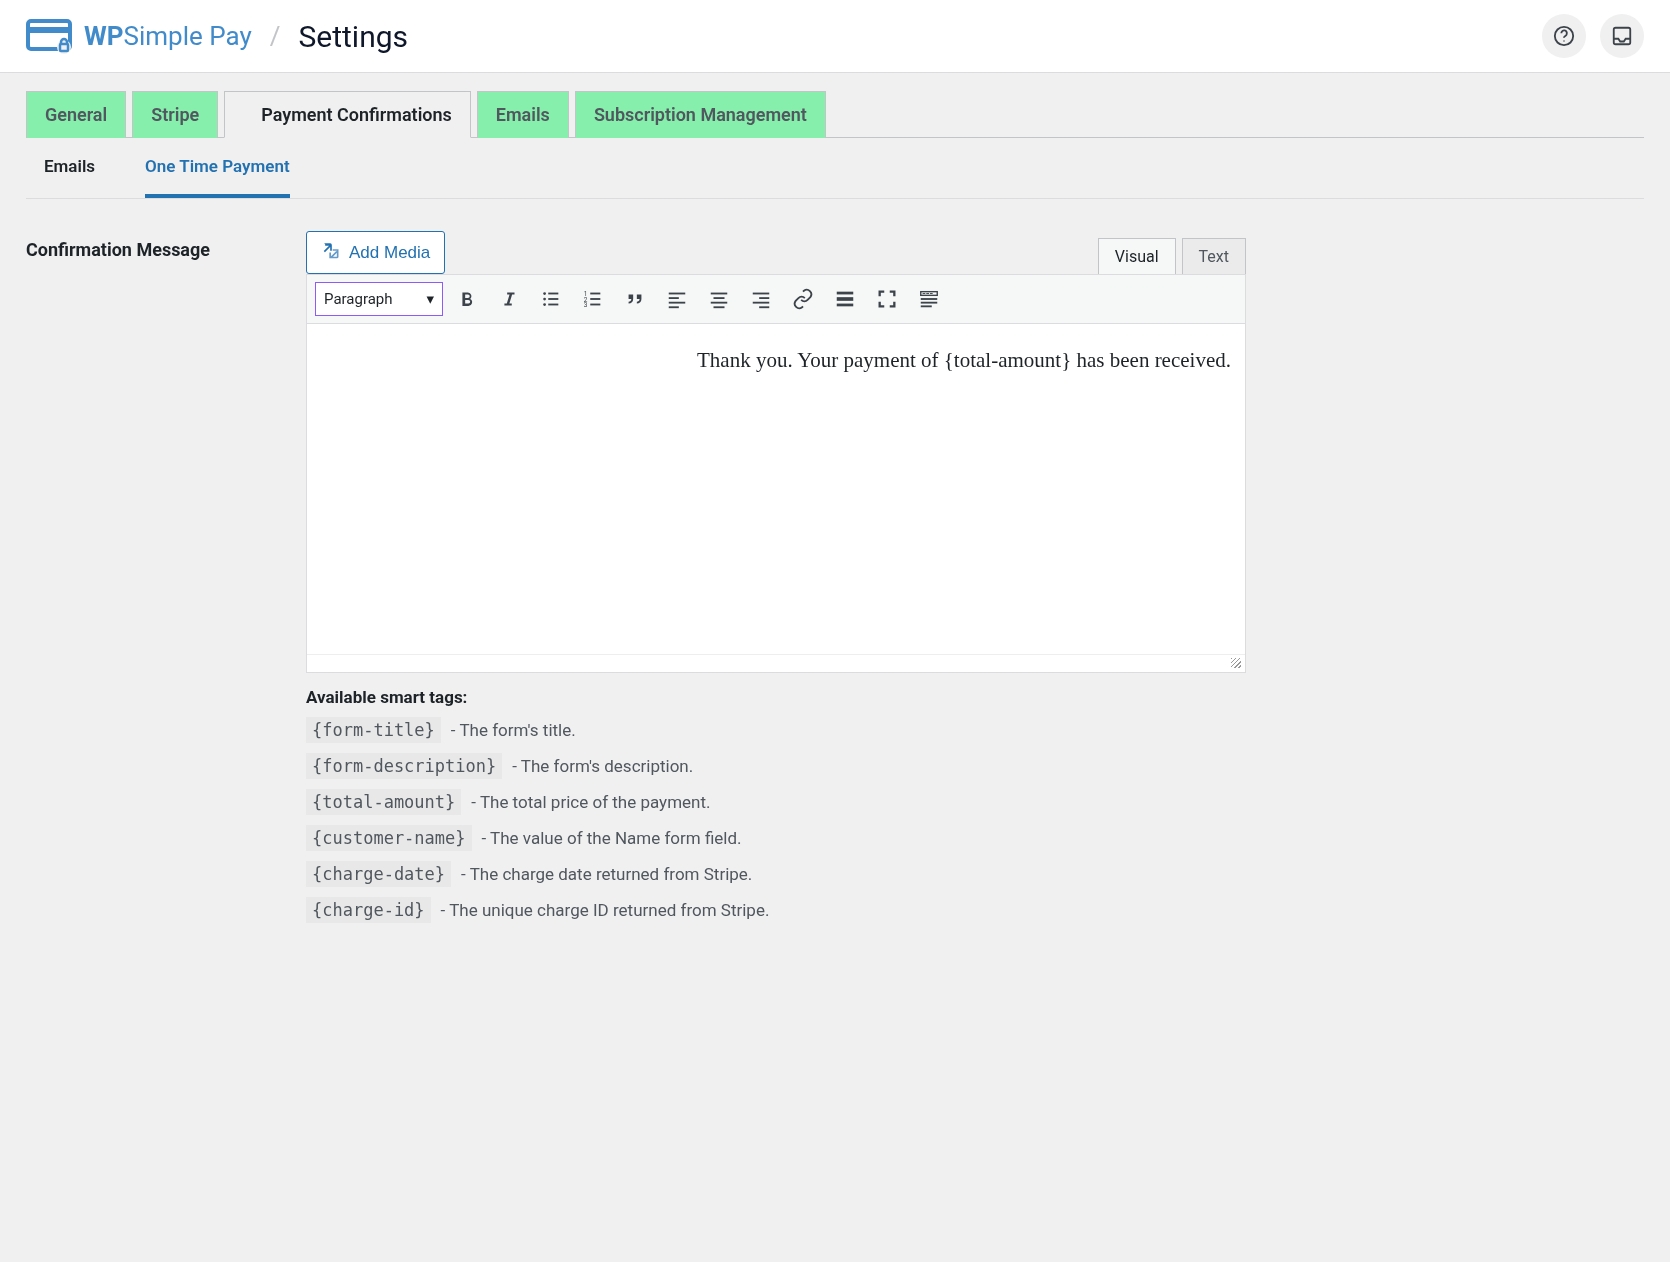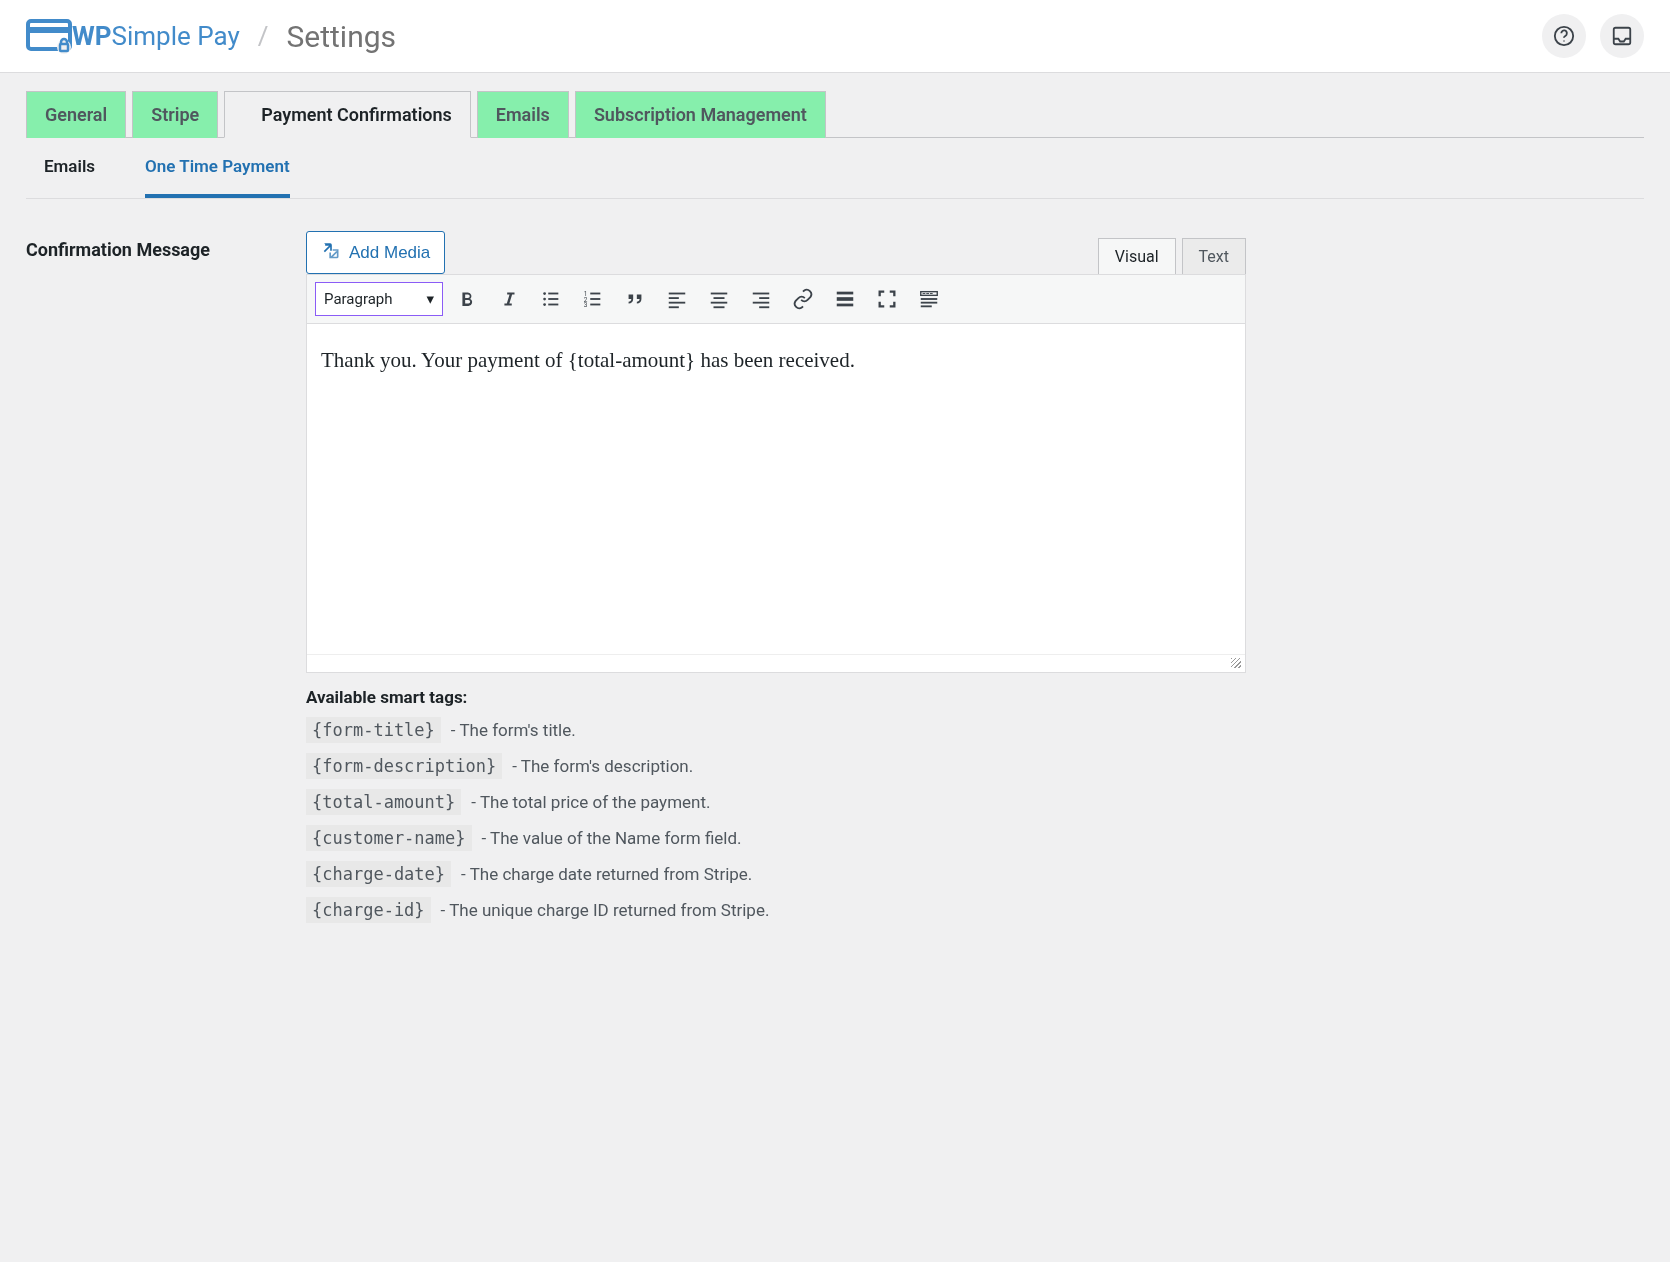--- a/index.html
+++ b/index.html
@@ -12,21 +12,21 @@
     .header {
       background: #fff;
       display: flex;
       align-items: center;
       padding: 14px 26px;
       border-bottom: 1px solid #dcdcde;
     }
     .logo {
       display: flex;
       align-items: center;
-      gap: 0;
+      gap: 12px;
     }
     .logo-icon {
       width: 46px;
       height: 38px;
       position: relative;
     }
     .logo-text {
       font-size: 26px;
       font-weight: 700;
       color: #428BCA;
@@ -34,21 +34,21 @@
     }
     .logo-text .thin { font-weight: 400; }
     .separator {
       margin: 0 18px;
       color: #c3c4c7;
       font-size: 26px;
     }
     .page-title {
       font-size: 30px;
       font-weight: 400;
-      color: #737373;
+      color: #0f172a;
     }
     .header-actions {
       margin-left: auto;
       display: flex;
       gap: 14px;
     }
     .icon-btn {
       width: 44px;
       height: 44px;
       border-radius: 50%;
@@ -186,20 +186,21 @@
       cursor: pointer;
       color: #3c434a;
     }
     .editor-body {
       min-height: 330px;
       padding: 24px 14px;
       font-family: Georgia, serif;
       font-size: 21px;
       color: #1d2327;
       position: relative;
+      text-align: right;
     }
     .editor-resize {
       height: 18px;
       border-top: 1px solid #eee;
       position: relative;
     }
     .editor-resize::after {
       content: "";
       position: absolute;
       right: 4px;

